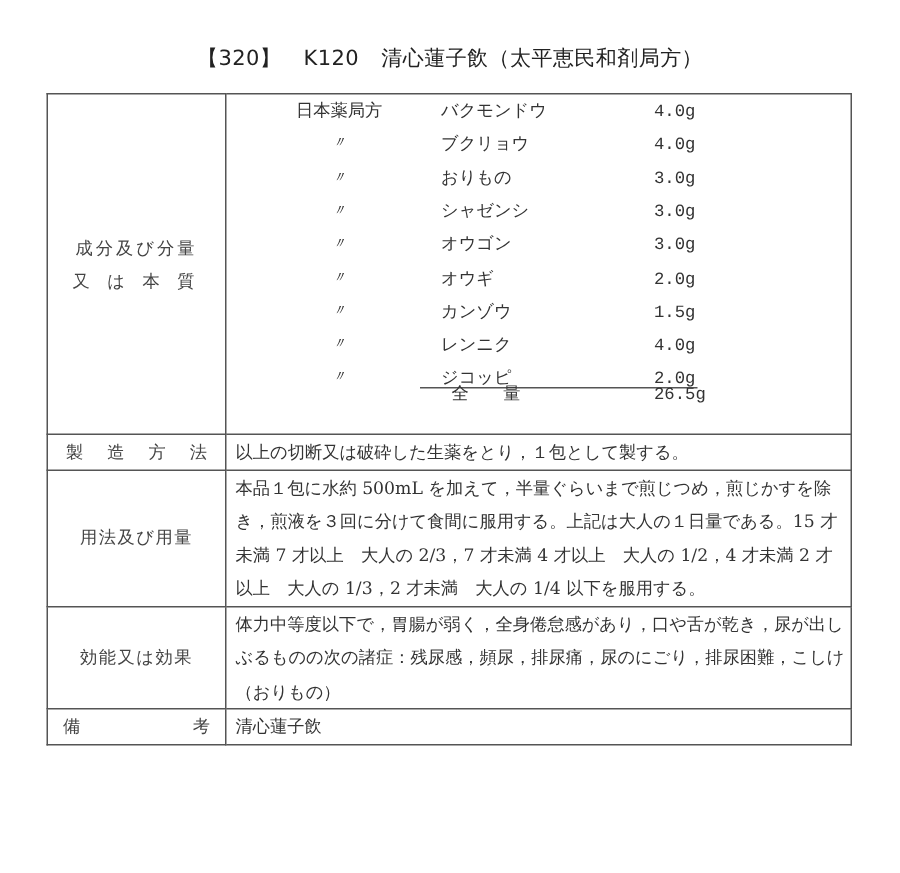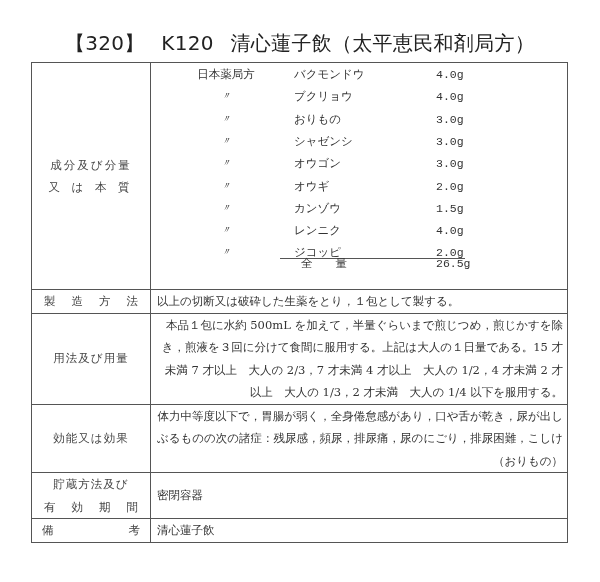--- a/index.html
+++ b/index.html
@@ -1,33 +1,33 @@
 <!DOCTYPE html>
 <html><head>
 <meta charset="utf-8">
 <style>
   html, body { margin:0; padding:0; background:#ffffff; }
   body { width:600px; height:582px; position:relative; overflow:hidden;
          font-family:"DejaVu Serif", "Liberation Serif", serif; color:#333; }
   .title { position:absolute; top:30px; left:0; width:600px; text-align:center;
-           font-family:"DejaVu Sans","Liberation Sans",sans-serif; font-size:20px; color:#222; letter-spacing:0.3px; }
+           font-family:"DejaVu Sans","Liberation Sans",sans-serif; font-size:14px; color:#222; letter-spacing:0.3px; }
   .title span { margin:0 5px; }
   table.doc { position:absolute; left:31px; top:62px; width:537px; border-collapse:collapse; table-layout:fixed; }
   table.doc td { border:1.2px solid #555; padding:0; vertical-align:middle; font-size:11.5px; line-height:22.5px; }
   td.lbl { width:118px; text-align:center; color:#444; letter-spacing:0; }
   td.lbl .sp { display:flex; justify-content:space-between; padding:0 12px; }
   td.val { padding-left:6px !important; padding-right:4px !important; color:#333; }
   .ing { position:relative; height:226px; }
   .ing-row { position:absolute; left:0; height:20px; font-size:11.5px; line-height:20px;font-family:Liberation Mono, monospace; }
   .ing-row .src { position:absolute; left:40px; width:70px; text-align:center; }
   .ing-row .nm { position:absolute; left:143px; width:110px; white-space:nowrap; }
   .ing-row .amt { position:absolute; left:285px; width:60px; }
   .ing-line { position:absolute; left:129px; width:185px; top:195px; border-top:1px solid #555; }
   .ditto { font-style:italic; font-size:10px; }
-  .para { padding:3px 0;text-align:right; }
+  .para { padding:3px 0; }
 </style>
 </head>
 <body>
 
 <div class="title">
   <span>【320】</span>
   <span>K120</span>
   <span>清心蓮子飲（太平恵民和剤局方）</span>
 </div>
 
@@ -105,32 +105,20 @@
     <td class="val">以上の切断又は破砕した生薬をとり，１包として製する。</td>
   </tr>
   <tr style="height:90px;">
     <td class="lbl" style="letter-spacing:1px;">用法及び用量</td>
     <td class="val para">本品１包に水約 500mL を加えて，半量ぐらいまで煎じつめ，煎じかすを除き，煎液を３回に分けて食間に服用する。上記は大人の１日量である。15 才未満 7 才以上　大人の 2/3，7 才未満 4 才以上　大人の 1/2，4 才未満 2 才以上　大人の 1/3，2 才未満　大人の 1/4 以下を服用する。</td>
   </tr>
   <tr style="height:68px;">
     <td class="lbl" style="letter-spacing:1px;">効能又は効果</td>
     <td class="val para">体力中等度以下で，胃腸が弱く，全身倦怠感があり，口や舌が乾き，尿が出しぶるものの次の諸症：残尿感，頻尿，排尿痛，尿のにごり，排尿困難，こしけ（おりもの）</td>
   </tr>
-  <tr style="height:45px;">
-    <td class="lbl">
-      <div style="letter-spacing:1px;">貯蔵方法及び</div>
-      <div class="sp">
-        <span>有</span>
-        <span>効</span>
-        <span>期</span>
-        <span>間</span>
-      </div>
-    </td>
-    <td class="val">密閉容器</td>
-  </tr>
   <tr style="height:24px;">
     <td class="lbl">
       <div class="sp" style="padding:0 10px;">
         <span>備</span>
         <span>考</span>
       </div>
     </td>
     <td class="val">清心蓮子飲</td>
   </tr>
 </tbody>

